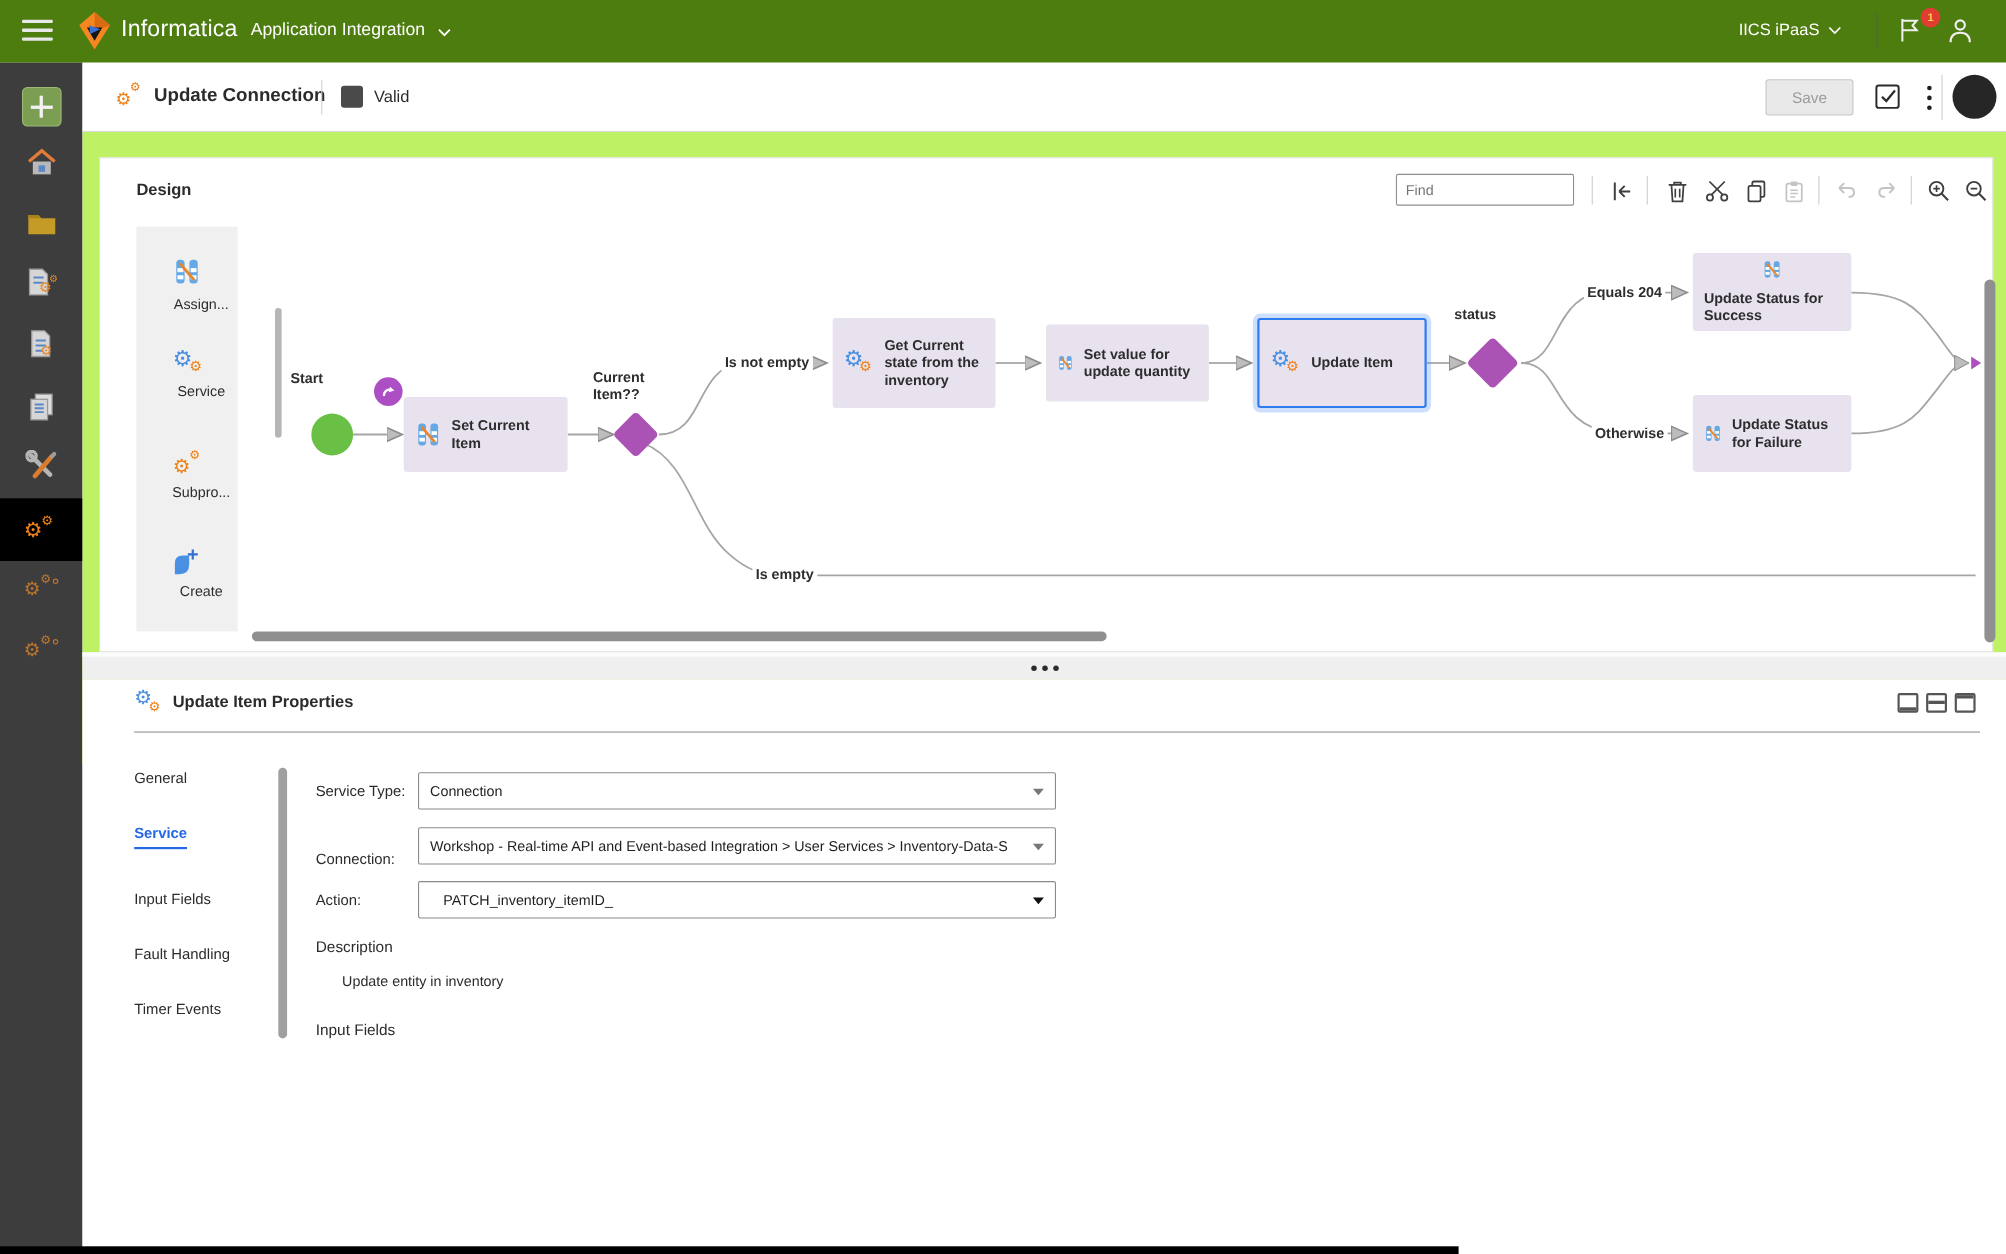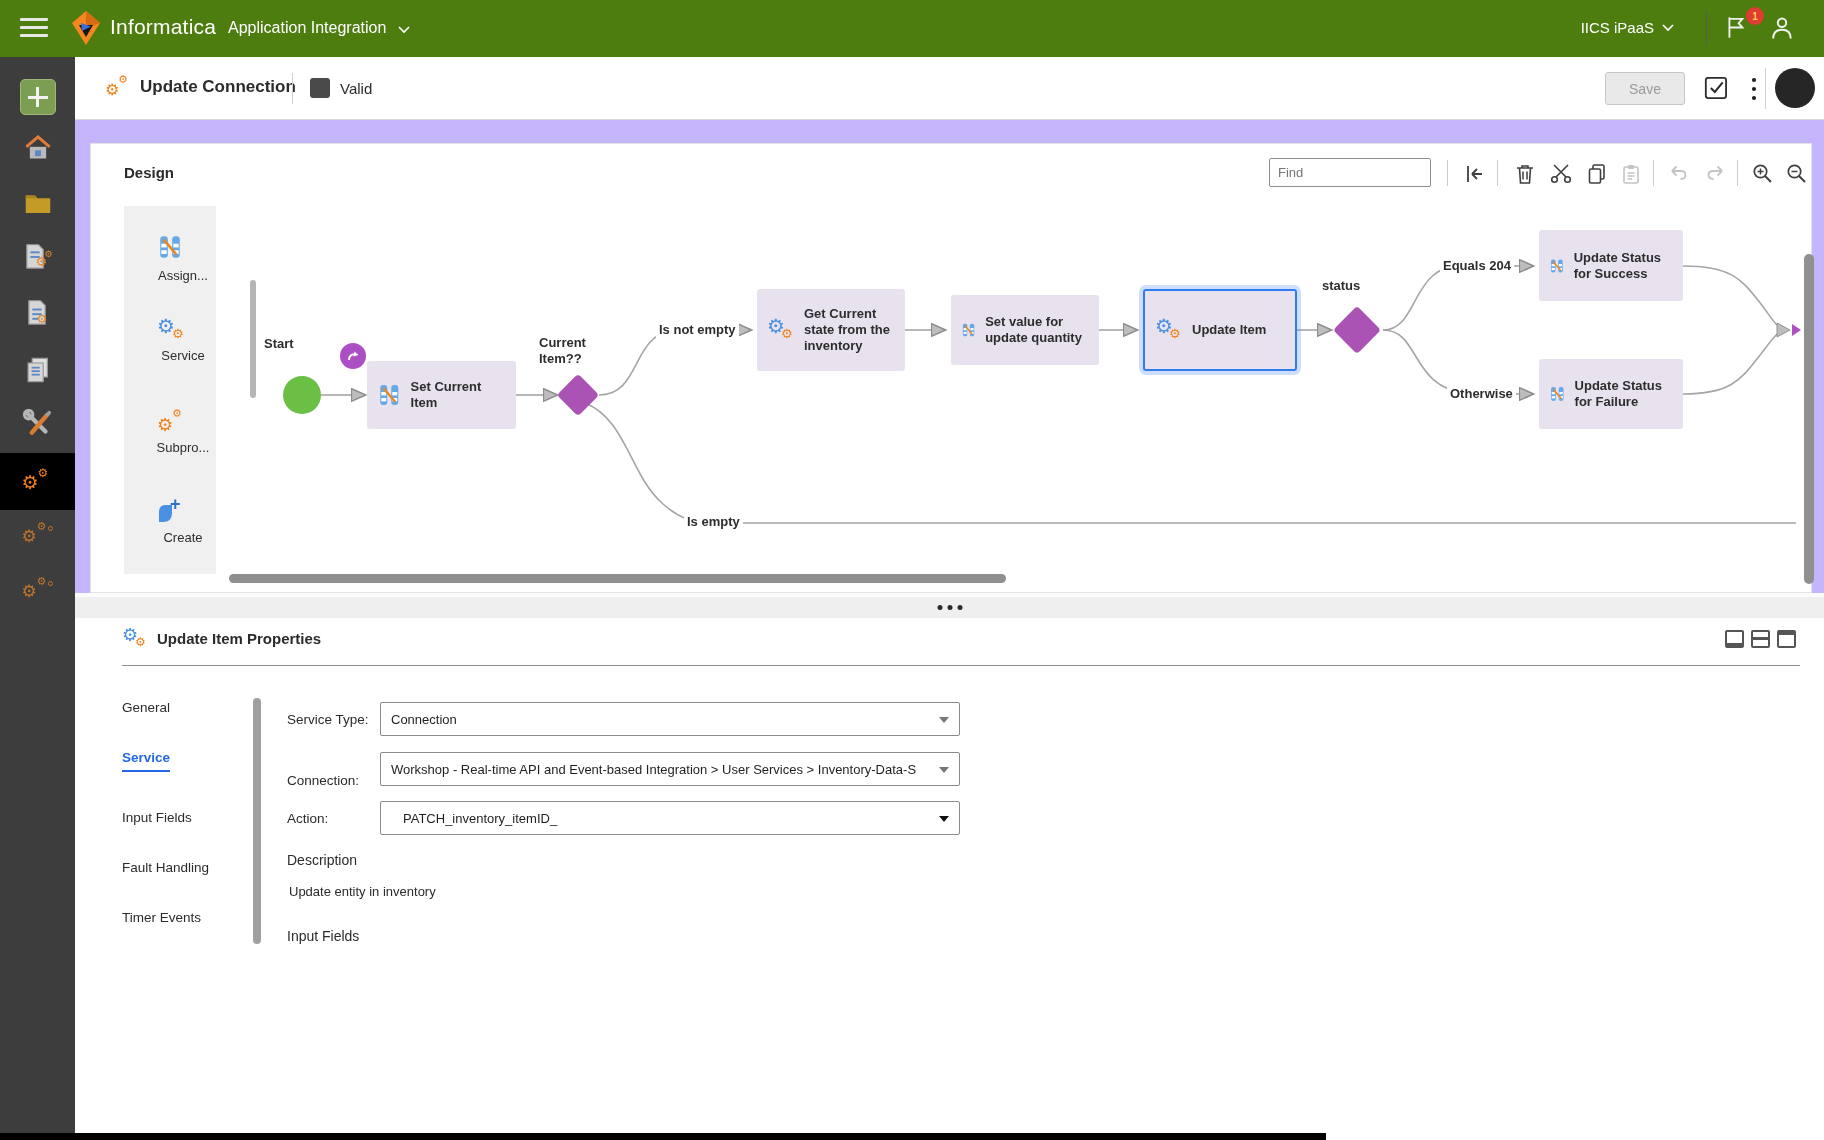--- a/index.html
+++ b/index.html
@@ -34,21 +34,21 @@
   
   .header { left:75px; top:57px; width:1749px; height:63px; background:#fff; border-bottom:1px solid #d9d9d9; }
   .header-title { left:65px; top:20px; font-size:17px; font-weight:700; color:#2b2b2b; }
   .h-sep { left:217px; top:16px; width:1px; height:31px; background:#cfcfcf; }
   .valid-sq { left:235px; top:21px; width:20px; height:20px; background:#4a4a4a; border-radius:3px; }
   .valid-txt { left:265px; top:23px; font-size:15px; color:#2b2b2b; }
   .save-btn { left:1530px; top:15px; width:80px; height:33px; background:#e9e9e9; border:1px solid #c6c6c6; border-radius:3px; color:#9b9b9b; font-size:14px; display:flex; align-items:center; justify-content:center; }
   .avatar { left:1700px; top:11px; width:40px; height:40px; border-radius:50%; background:#262626; }
 
   
-  .workarea { left:75px; top:120px; width:1749px; height:576px; background:#c4b5fd; }
+  .workarea { left:75px; top:120px; width:1749px; height:576px; background:#bef264; }
   .design-card { left:15px; top:23px; width:1722px; height:450px; background:#fff; border:1px solid #e2e2e2; }
   .design-title { left:33px; top:20px; font-size:15px; font-weight:700; color:#2b2b2b; }
   .find-input { left:1178px; top:14px; width:162px; height:29px; border:1px solid #8f8f8f; border-radius:2px; font-size:13px; padding:0 8px; color:#444; font-family:"Liberation Sans",sans-serif; }
   .tb-sep { top:16px; width:1px; height:26px; background:#cdcdcd; }
   .tb-ic { top:18px; width:24px; height:24px; cursor:pointer; }
 
   
   .palette { left:33px; top:62px; width:92px; height:368px; background:#f0f0f0; }
   .pal-item { position:absolute; left:0; width:92px; text-align:center; cursor:grab; }
   .pal-item .lbl { font-size:13px; color:#2d2d2d; margin-top:4px;margin-left:26px; }
@@ -436,21 +436,21 @@
           </div>
         <span>Update Item</span>
       </div>
 
       <div class="flow-lbl" style="left:1228px;top:134px;">status</div>
       <div class="diamond" style="left:1249px;top:169px;width:34px;height:34px;"></div>
 
       <div class="flow-lbl" style="left:1349px;top:114px;">Equals 204</div>
       <div class="flow-lbl" style="left:1356px;top:242px;">Otherwise</div>
 
-      <div class="node" style="left:1448px;top:86px;width:144px;height:71px;">
+      <div class="node" style="left:1448px;top:86px;width:144px;height:71px;flex-direction:column;">
         <svg width="26" height="24" viewBox="0 0 24 24">
           <rect x="3" y="2" width="7" height="20" rx="3" fill="#64a9e6"></rect>
             <rect x="14" y="2" width="7" height="20" rx="3" fill="#64a9e6"></rect>
           <rect x="4" y="9" width="5" height="3.4" fill="#fff"></rect>
             <rect x="4" y="15" width="5" height="3.4" fill="#fff"></rect>
           <rect x="15" y="9" width="5" height="3.4" fill="#fff"></rect>
             <rect x="15" y="15" width="5" height="3.4" fill="#fff"></rect>
           <path d="M6 5 L18 19" stroke="#e8872a" stroke-width="2.4"></path>
         </svg>
         <span>Update Status for Success</span>
@@ -520,19 +520,19 @@
       <span class="car"></span>
     </div>
 
     <div class="fld-lbl" style="top:193px;">Action:</div>
     <div class="fld-box" style="top:183px;padding-left:22px;">
       <span>PATCH_inventory_itemID_</span>
       <span class="car black"></span>
     </div>
 
     <div class="fld-lbl" style="top:234px;font-size:14px;">Description</div>
-    <div class="fld-lbl" style="top:266px;left:214px;font-size:13px;">Update entity in inventory</div>
+    <div class="fld-lbl" style="top:266px;left:236px;font-size:13px;">Update entity in inventory</div>
 
     <div class="sec-lbl" style="top:310px;">Input Fields</div>
   </div>
 
   <div class="abs bottom-strip"></div>
 </div>
 
 </body></html>

